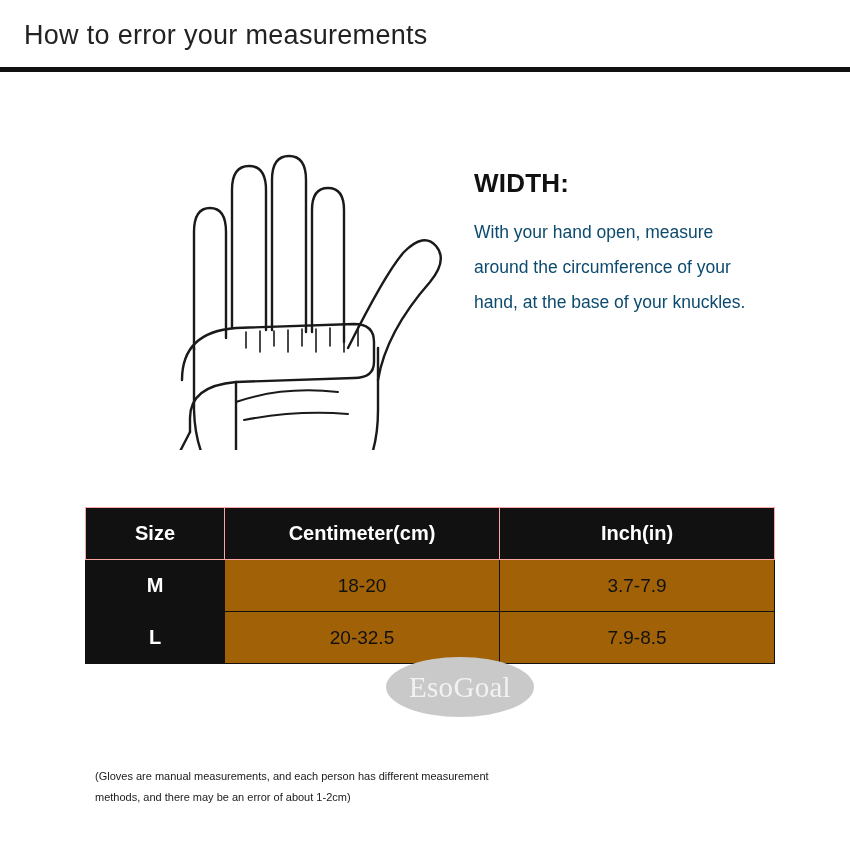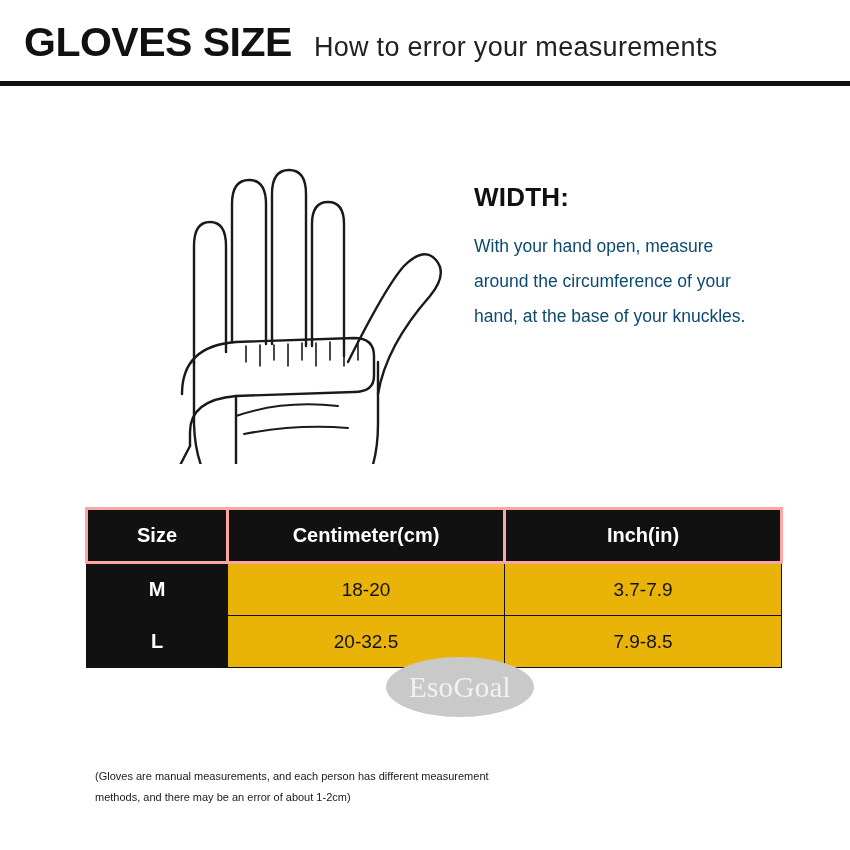--- a/index.html
+++ b/index.html
@@ -96,33 +96,33 @@
     text-align: center;
     vertical-align: middle;
     font-size: 19px;
     border: 1px solid #111111;
   }
   .size-table thead th {
     background: #111111;
     color: #ffffff;
     font-weight: bold;
     font-size: 20px;
-    border: 3px solid #fca5a5;
+    border: 1px solid #fca5a5;
   }
   .size-table .col-size { width: 136px; }
   .size-table .col-cm   { width: 272px; }
   .size-table .col-in   { width: 272px; }
   .size-table tbody td.size-cell {
     background: #111111;
     color: #ffffff;
     font-weight: bold;
     font-size: 20px;
   }
   .size-table tbody td.value-cell {
-    background: #eab308;
+    background: #a16207;
     color: #111111;
     font-weight: normal;
   }
 
   
   .brand {
     position: absolute;
     left: 386px;
     top: 657px;
     width: 148px;
@@ -151,21 +151,20 @@
     color: #1a1a1a;
     margin-top: 24px;
   }
 </style>
 </head>
 <body>
 
 <div class="page">
 
   <div class="header">
-    <div class="header-title">GLOVES SIZE</div>
     <div class="header-subtitle">How to error your measurements</div>
   </div>
   <div class="header-rule"></div>
 
   <div class="content">
 
     <svg class="hand-illustration" viewBox="0 0 380 370">
       <g fill="none" stroke="#1a1a1a" stroke-width="2.4" stroke-linejoin="round" stroke-linecap="round">
 
         <path d="M108 270 L108 152 Q108 128 124 128 Q140 128 140 152 L140 258"></path>

